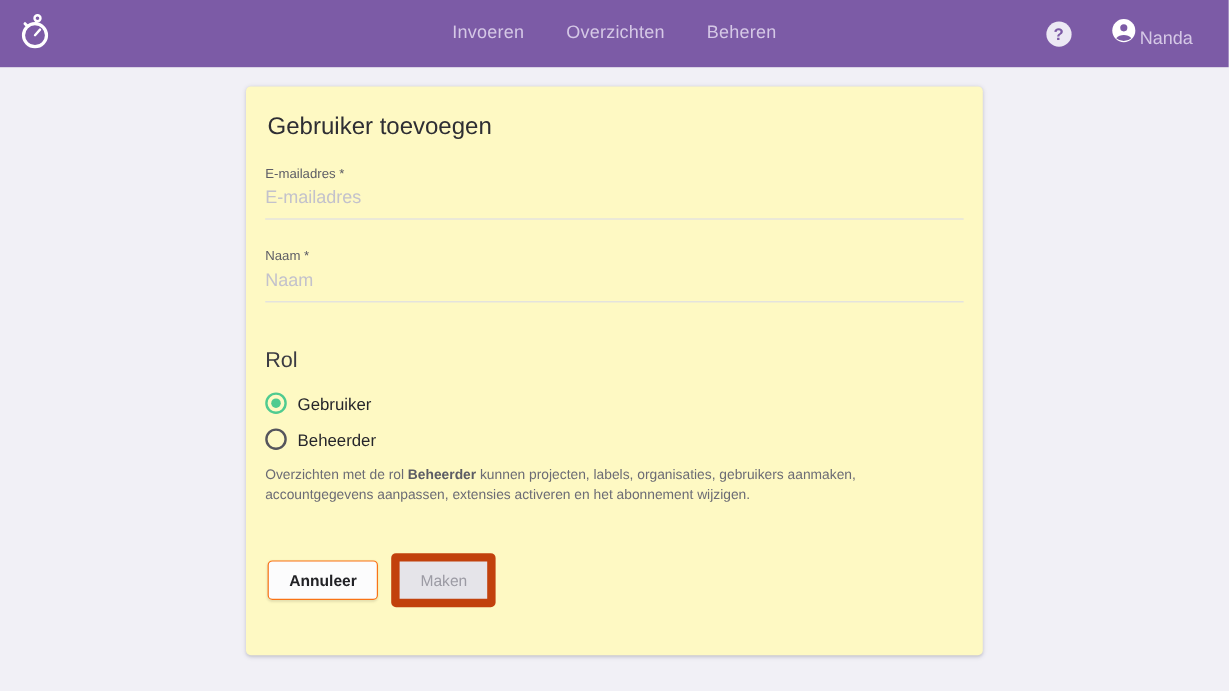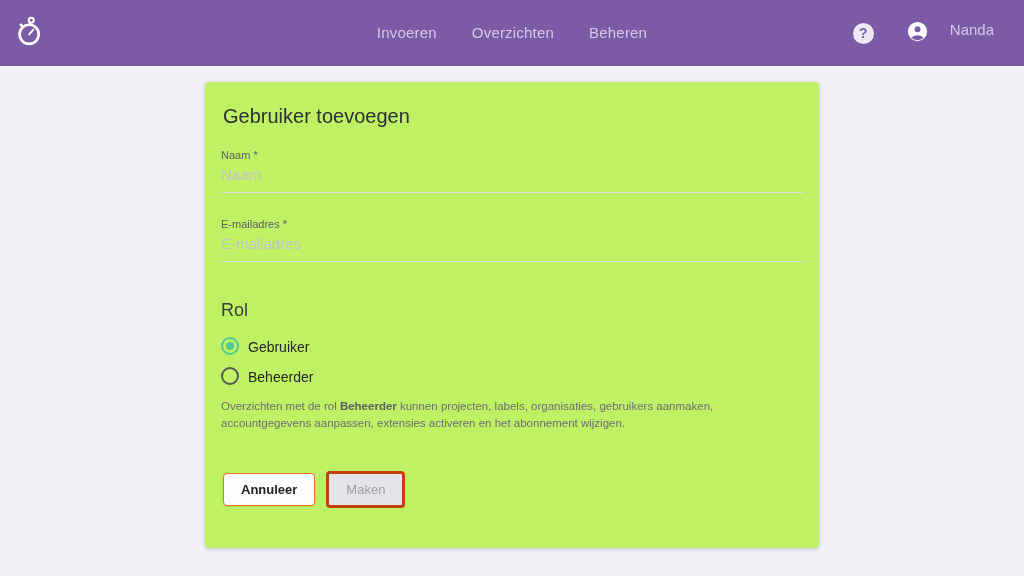--- a/index.html
+++ b/index.html
@@ -6,21 +6,21 @@
   html, body { width: 1024px; height: 576px; }
   body {
     font-family: "Liberation Sans", sans-serif;
     background: #f1f0f6;
     overflow: hidden;
   }
 
   
   .header {
     position: relative;
-    height: 66px;
+    height: 56px;
     background: #7c5ba6;
     display: flex;
     align-items: center;
     padding: 0 30px 0 13px;
   }
   .logo {
     width: 34px;
     height: 36px;
     display: flex;
     align-items: center;
@@ -54,34 +54,34 @@
     color: #7c5ba6;
     font-size: 14px;
     font-weight: bold;
     display: flex;
     align-items: center;
     justify-content: center;
     cursor: pointer;
   }
   .user-chip {
     display: flex;
-    align-items: flex-start;
-    gap: 22px;
+    align-items: flex-end;
+    gap: 3px;
     cursor: pointer;
   }
   .user-name {
     color: #d5c8e6;
     font-size: 15px;
   }
 
   
   .card {
     width: 614px;
     margin: 16px auto 0;
-    background: #bef264;
+    background: #fef9c3;
     border-radius: 4px;
     box-shadow: 0 1px 4px rgba(40,40,70,0.14), 0 1px 2px rgba(40,40,70,0.10);
     padding: 23px 16px 40px;
   }
   .card-title {
     font-size: 20px;
     font-weight: 500;
     color: #2e2e33;
     padding-left: 2px;
     margin-bottom: 21px;
@@ -170,21 +170,21 @@
   }
   .btn-cancel {
     background: #fcfcfd;
     border: 1px solid #f97316;
     box-shadow: 0 1px 2px rgba(0,0,0,0.10);
     color: #222226;
     font-weight: 700;
   }
   .btn-submit {
     background: #e5e4e9;
-    border: 3px solid #c2410c;
+    border: 7px solid #c2410c;
     color: #9c9ba4;
     font-weight: 500;
     cursor: default;
   }
 </style>
 </head>
 <body>
 
 <div class="header">
   <div class="logo">
@@ -217,27 +217,27 @@
       </span>
       <span class="user-name">Nanda</span>
     </div>
   </div>
 </div>
 
 <div class="card">
   <h1 class="card-title">Gebruiker toevoegen</h1>
 
   <div class="field">
+    <label class="field-label">E-mailadres *</label>
+    <input type="text" placeholder="E-mailadres" style="">
+  </div>
+
+  <div class="field">
     <label class="field-label">Naam *</label>
     <input type="text" placeholder="Naam" style="">
-  </div>
-
-  <div class="field">
-    <label class="field-label">E-mailadres *</label>
-    <input type="text" placeholder="E-mailadres" style="">
   </div>
 
   <div class="role-section">
     <div class="role-label">Rol</div>
 
     <div class="radio-row">
       <span class="radio selected"></span>
       <span class="radio-text">Gebruiker</span>
     </div>
 

